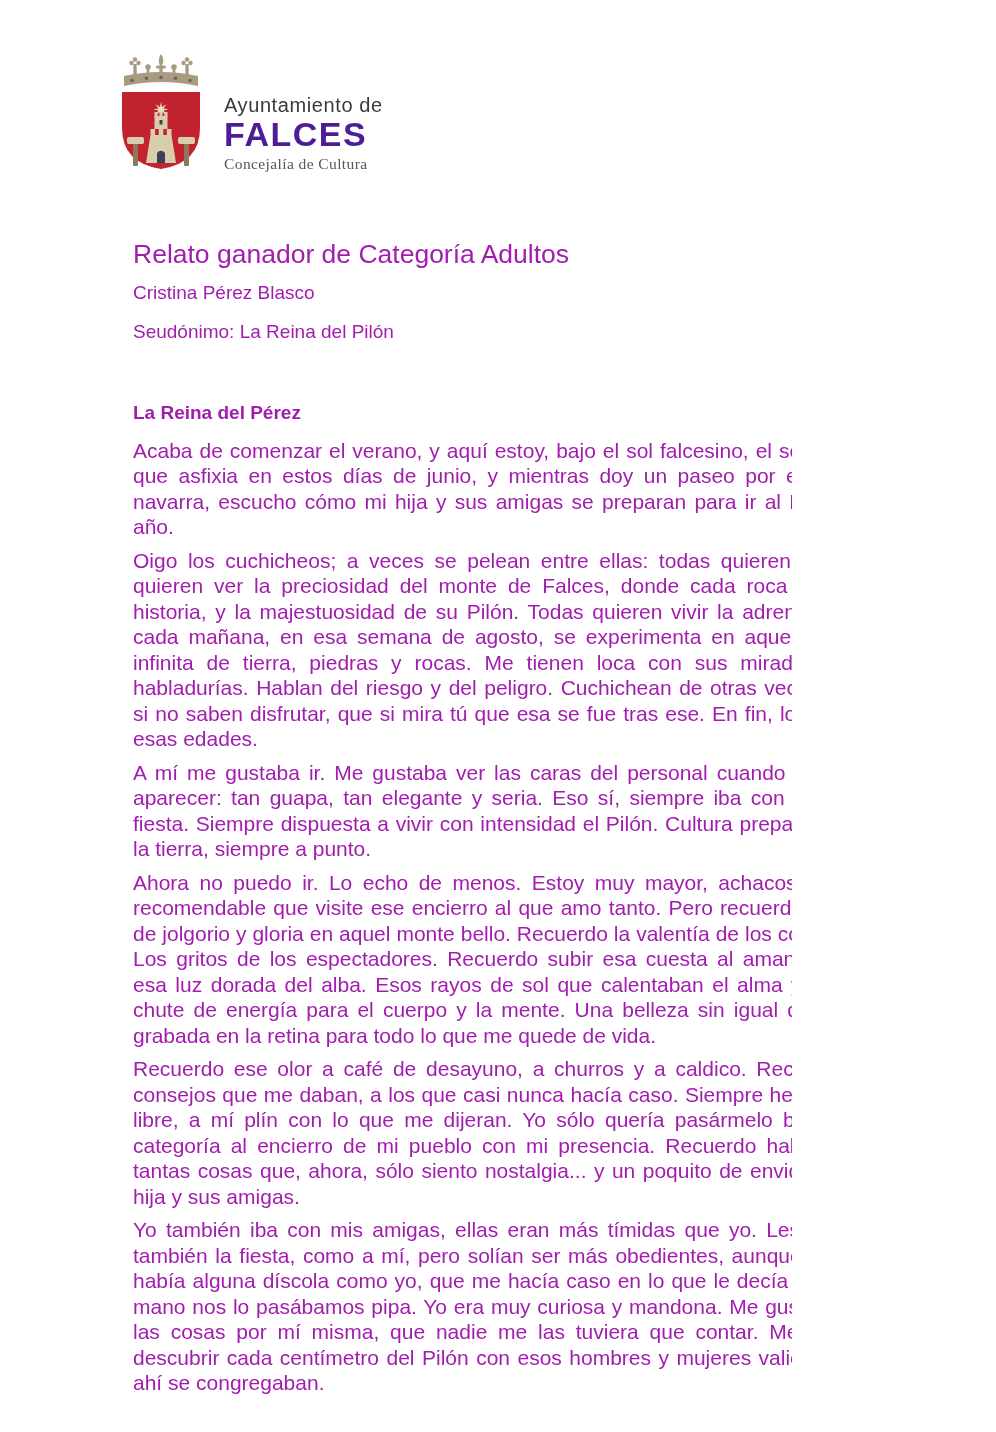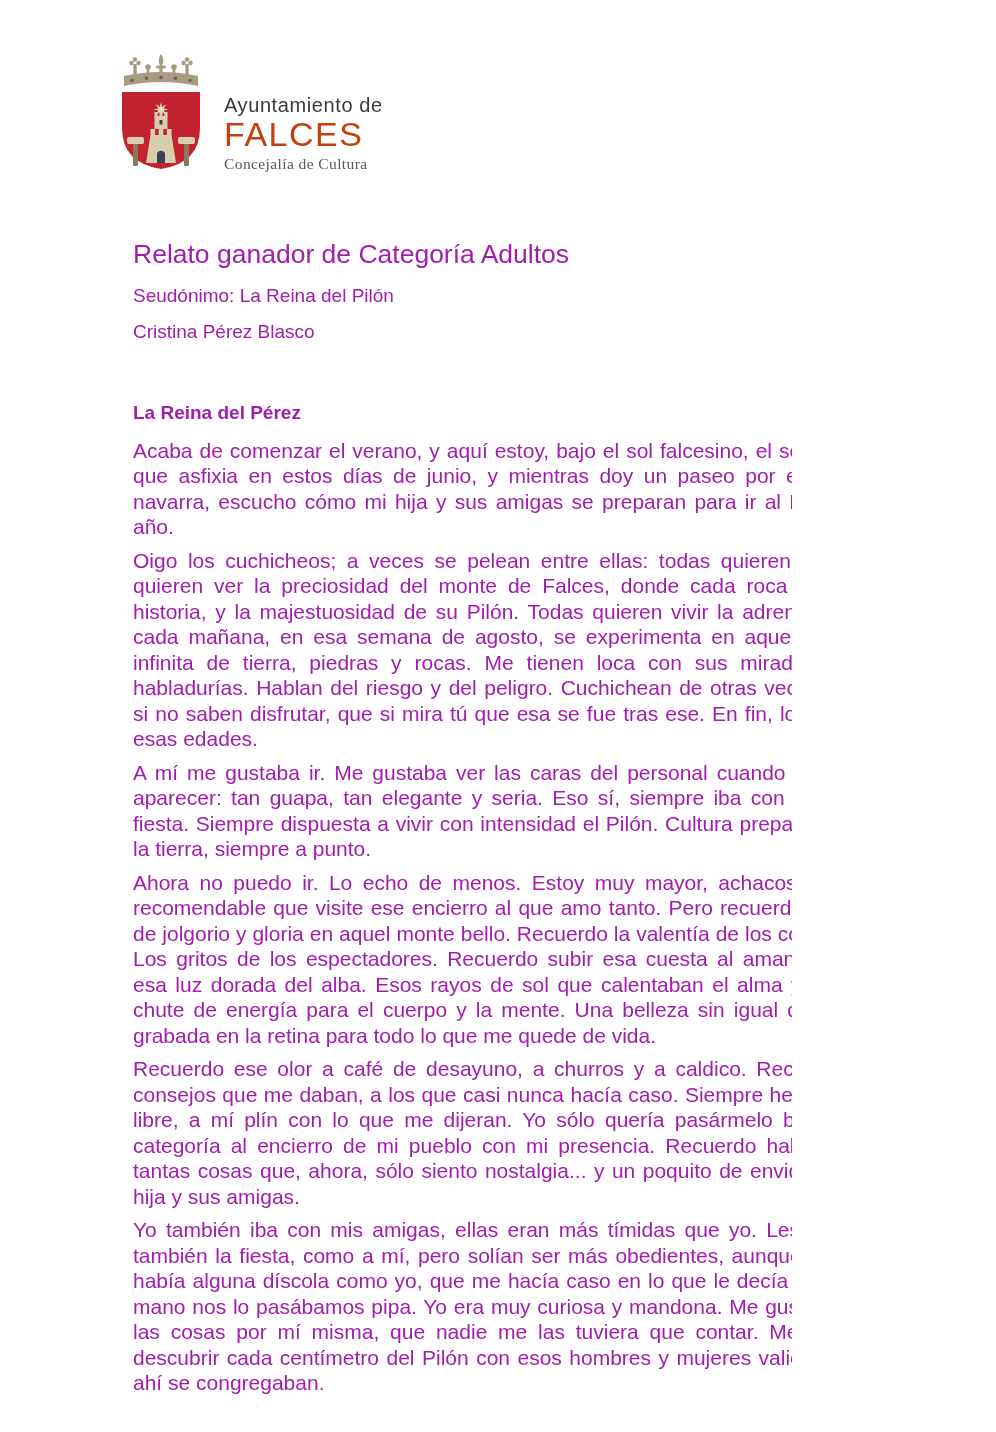--- a/index.html
+++ b/index.html
@@ -24,21 +24,21 @@
     align-items: flex-start;
   }
   .coa { width: 92px; height: 120px; display: block; }
   .logo-text { margin-left: 17px; padding-top: 42px; }
   .org-line1 {
     font-size: 20px; line-height: 22px;
     color: #3a3a3a; letter-spacing: 0.6px;
   }
   .org-line2 {
     font-size: 34px; line-height: 36px;
-    font-weight: normal; color: #c2410c; letter-spacing: 1.5px;
+    font-weight: bold; color: #4c1d95; letter-spacing: 1.5px;
   }
   .dept-line {
     font-size: 15.5px; line-height: 18px;
     color: #575757; letter-spacing: 0.4px;
     margin-top: 3px;
     font-family: Liberation Serif, serif;
   }
 
   
   .content {
@@ -135,22 +135,22 @@
     </svg>
     <div class="logo-text">
       <div class="org-line1">Ayuntamiento de</div>
       <div class="org-line2">FALCES</div>
       <div class="dept-line">Concejalía de Cultura</div>
     </div>
   </div>
 
   <div class="content">
     <h1 class="doc-title">Relato ganador de Categoría Adultos</h1>
+    <p class="meta-line author">Cristina Pérez Blasco</p>
     <p class="meta-line">Seudónimo: La Reina del Pilón</p>
-    <p class="meta-line author">Cristina Pérez Blasco</p>
 
     <h2 class="story-title">La Reina del Pérez</h2>
 
     <p class="story-paragraph first">Acaba de comenzar el verano, y aquí estoy, bajo el sol falcesino, el sol navarro que asfixia en estos días de junio, y mientras doy un paseo por esta tierra navarra, escucho cómo mi hija y sus amigas se preparan para ir al Pilón este año.</p>
     <p class="story-paragraph">Oigo los cuchicheos; a veces se pelean entre ellas: todas quieren ir. Todas quieren ver la preciosidad del monte de Falces, donde cada roca habla de historia, y la majestuosidad de su Pilón. Todas quieren vivir la adrenalina que cada mañana, en esa semana de agosto, se experimenta en aquella cuesta infinita de tierra, piedras y rocas. Me tienen loca con sus miradas y sus habladurías. Hablan del riesgo y del peligro. Cuchichean de otras vecinas, que si no saben disfrutar, que si mira tú que esa se fue tras ese. En fin, lo típico en esas edades.</p>
     <p class="story-paragraph">A mí me gustaba ir. Me gustaba ver las caras del personal cuando me veían aparecer: tan guapa, tan elegante y seria. Eso sí, siempre iba con ganas de fiesta. Siempre dispuesta a vivir con intensidad el Pilón. Cultura preparada para la tierra, siempre a punto.</p>
     <p class="story-paragraph">Ahora no puedo ir. Lo echo de menos. Estoy muy mayor, achacosa. No es recomendable que visite ese encierro al que amo tanto. Pero recuerdo los días de jolgorio y gloria en aquel monte bello. Recuerdo la valentía de los corredores. Los gritos de los espectadores. Recuerdo subir esa cuesta al amanecer, con esa luz dorada del alba. Esos rayos de sol que calentaban el alma y eran un chute de energía para el cuerpo y la mente. Una belleza sin igual que tengo grabada en la retina para todo lo que me quede de vida.</p>
     <p class="story-paragraph">Recuerdo ese olor a café de desayuno, a churros y a caldico. Recuerdo los consejos que me daban, a los que casi nunca hacía caso. Siempre he sido muy libre, a mí plín con lo que me dijeran. Yo sólo quería pasármelo bien y dar categoría al encierro de mi pueblo con mi presencia. Recuerdo haber vivido tantas cosas que, ahora, sólo siento nostalgia... y un poquito de envidia por mi hija y sus amigas.</p>
     <p class="story-paragraph">Yo también iba con mis amigas, ellas eran más tímidas que yo. Les gustaba también la fiesta, como a mí, pero solían ser más obedientes, aunque siempre había alguna díscola como yo, que me hacía caso en lo que le decía y mano a mano nos lo pasábamos pipa. Yo era muy curiosa y mandona. Me gustaba vivir las cosas por mí misma, que nadie me las tuviera que contar. Me gustaba descubrir cada centímetro del Pilón con esos hombres y mujeres valientes que ahí se congregaban.</p>
   </div>

